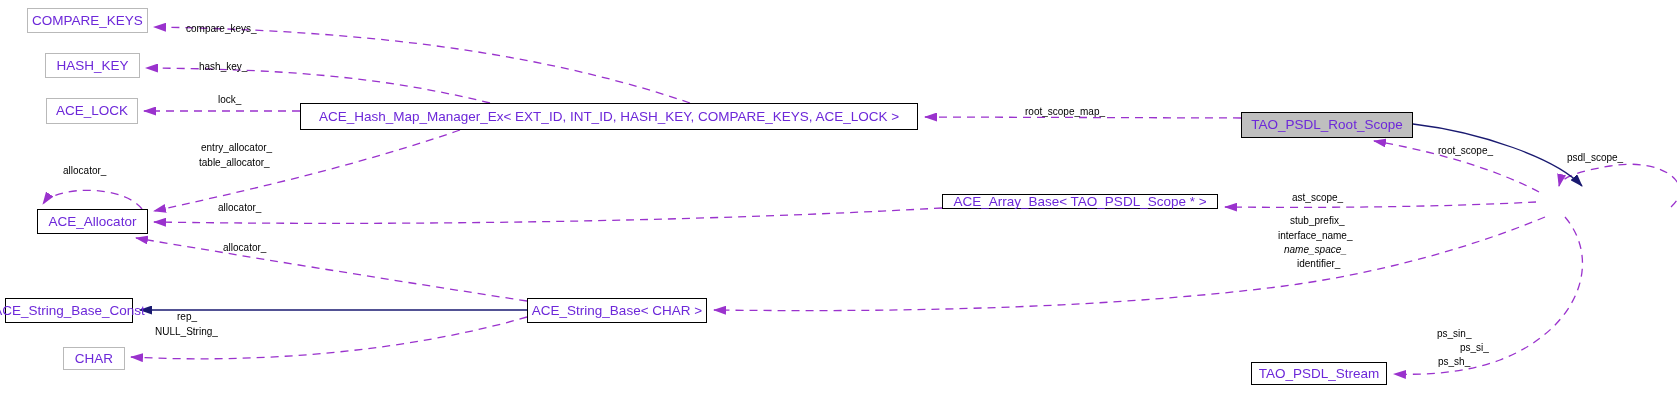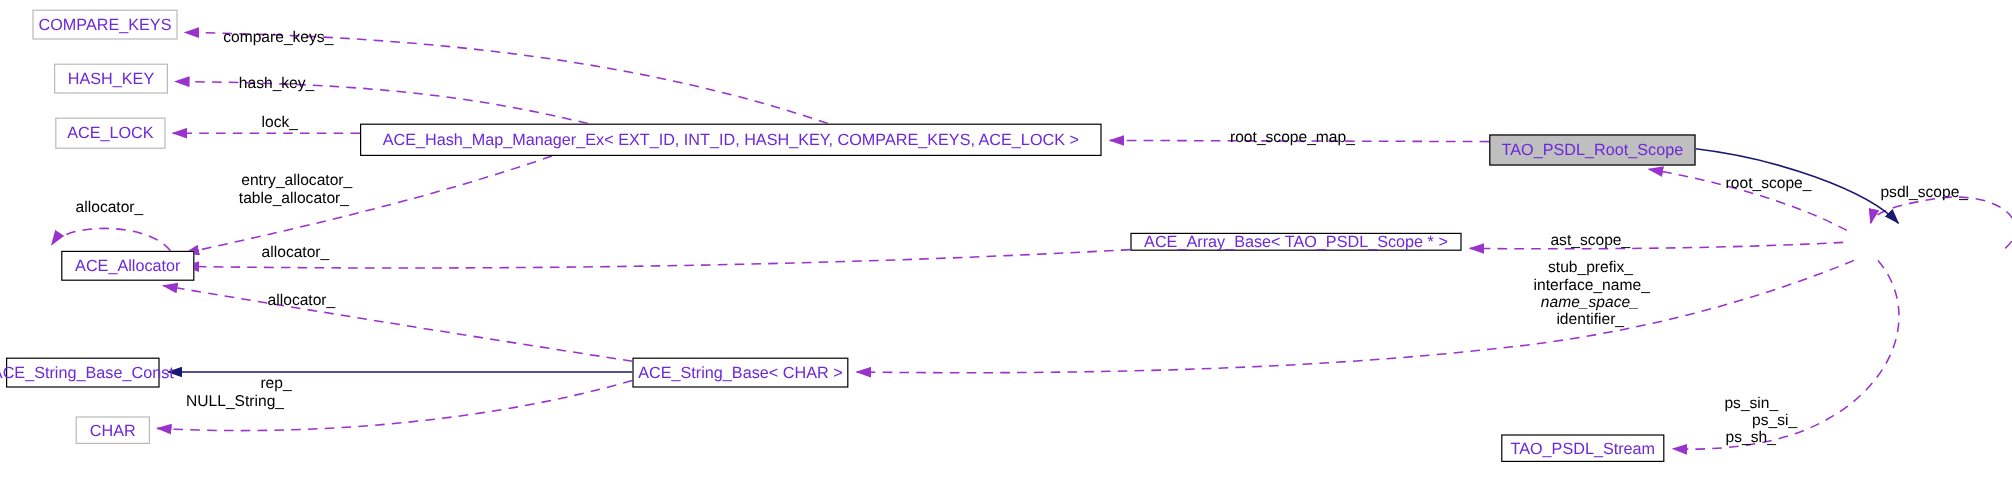--- a/index.html
+++ b/index.html
@@ -22,21 +22,21 @@
   #arrow-inherit path{fill:var(--edge-inherit);}
   .node{
     position:absolute;display:flex;align-items:center;justify-content:center;
     box-sizing:border-box;background:#fff;border:1px solid var(--node-border);
     font-size:13.5px;color:#6d28d9;white-space:nowrap;line-height:1;
   }
   .node.param{border-color:var(--param-border);}
   .node.class{cursor:pointer;}
   .node.highlight{background:var(--highlight-fill);}
   .edge-label{
-    position:absolute;font-size:13px;color:#000;white-space:nowrap;line-height:1;
+    position:absolute;font-size:10px;color:#000;white-space:nowrap;line-height:1;
   }
 </style>
 </head>
 <body>
 
 <div id="canvas">
   <svg id="edges" viewBox="0 0 1677 403" xmlns="http://www.w3.org/2000/svg">
     <defs>
       <marker id="arrow-usage" viewBox="0 0 13 9" refX="12" refY="4.5" markerWidth="13" markerHeight="9" orient="auto" markerUnits="userSpaceOnUse">
         <path d="M0,0 L13,4.5 L0,9 Z"></path>
@@ -61,36 +61,36 @@
     <path class="usage" d="M1545,217 C1460,252 1360,278 1260,289 C1080,310 870,312 714,310" marker-end="url(#arrow-usage)"></path>
     <path class="usage" d="M1565,217 C1603,262 1578,330 1500,360 C1462,374 1420,375 1394,374" marker-end="url(#arrow-usage)"></path>
 
     <path class="inherit" d="M1413,124 C1480,132 1556,158 1582,186" marker-end="url(#arrow-inherit)"></path>
     <path class="inherit" d="M527,310 L140,310" marker-end="url(#arrow-inherit)"></path>
   </svg>
 <div class="node param" style="left: 27px; top: 8px; width: 121px; height: 25px;">COMPARE_KEYS</div>
     <div class="node param" style="left: 45px; top: 53px; width: 95px; height: 25px;">HASH_KEY</div>
     <div class="node param" style="left: 46px; top: 98px; width: 92px; height: 26px;">ACE_LOCK</div>
     <div class="node class" style="left: 300px; top: 103px; width: 618px; height: 27px;">ACE_Hash_Map_Manager_Ex&lt; EXT_ID, INT_ID, HASH_KEY, COMPARE_KEYS, ACE_LOCK &gt;</div>
-    <div class="node class" style="left: 37px; top: 209px; width: 111px; height: 25px; margin-left: 14px;">ACE_Allocator</div>
+    <div class="node class" style="left: 37px; top: 209px; width: 111px; height: 25px;">ACE_Allocator</div>
     <div class="node class" style="left: 942px; top: 194px; width: 276px; height: 15px;">ACE_Array_Base&lt; TAO_PSDL_Scope * &gt;</div>
     <div class="node class" style="left: 5px; top: 298px; width: 128px; height: 25px;">ACE_String_Base_Const</div>
     <div class="node class" style="left: 527px; top: 298px; width: 180px; height: 25px;">ACE_String_Base&lt; CHAR &gt;</div>
     <div class="node param" style="left: 63px; top: 347px; width: 62px; height: 23px;">CHAR</div>
     <div class="node highlight" style="left: 1241px; top: 112px; width: 172px; height: 26px;">TAO_PSDL_Root_Scope</div>
     <div class="node class" style="left: 1251px; top: 362px; width: 136px; height: 23px;">TAO_PSDL_Stream</div>
     <div class="edge-label" style="left: 186px; top: 24px;">compare_keys_</div>
     <div class="edge-label" style="left: 199px; top: 62px;">hash_key_</div>
     <div class="edge-label" style="left: 218px; top: 95px;">lock_</div>
     <div class="edge-label" style="left: 201px; top: 143px;">entry_allocator_</div>
     <div class="edge-label" style="left: 199px; top: 158px;">table_allocator_</div>
     <div class="edge-label" style="left: 63px; top: 166px;">allocator_</div>
     <div class="edge-label" style="left: 218px; top: 203px;">allocator_</div>
     <div class="edge-label" style="left: 223px; top: 243px;">allocator_</div>
-    <div class="edge-label" style="left: 177px; top: 312px; margin-left: 40px;">rep_</div>
+    <div class="edge-label" style="left: 177px; top: 312px;">rep_</div>
     <div class="edge-label" style="left: 155px; top: 327px;">NULL_String_</div>
     <div class="edge-label" style="left: 1025px; top: 107px;">root_scope_map_</div>
     <div class="edge-label" style="left: 1438px; top: 146px;">root_scope_</div>
     <div class="edge-label" style="left: 1567px; top: 153px;">psdl_scope_</div>
     <div class="edge-label" style="left: 1292px; top: 193px;">ast_scope_</div>
     <div class="edge-label" style="left: 1290px; top: 216px;">stub_prefix_</div>
     <div class="edge-label" style="left: 1278px; top: 231px;">interface_name_</div>
     <div class="edge-label" style="left: 1284px; top: 245px; font-style: italic;">name_space_</div>
     <div class="edge-label" style="left: 1297px; top: 259px;">identifier_</div>
     <div class="edge-label" style="left: 1437px; top: 329px;">ps_sin_</div>

